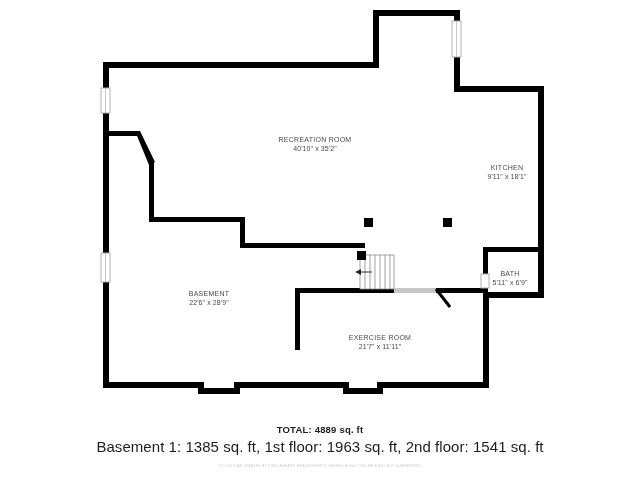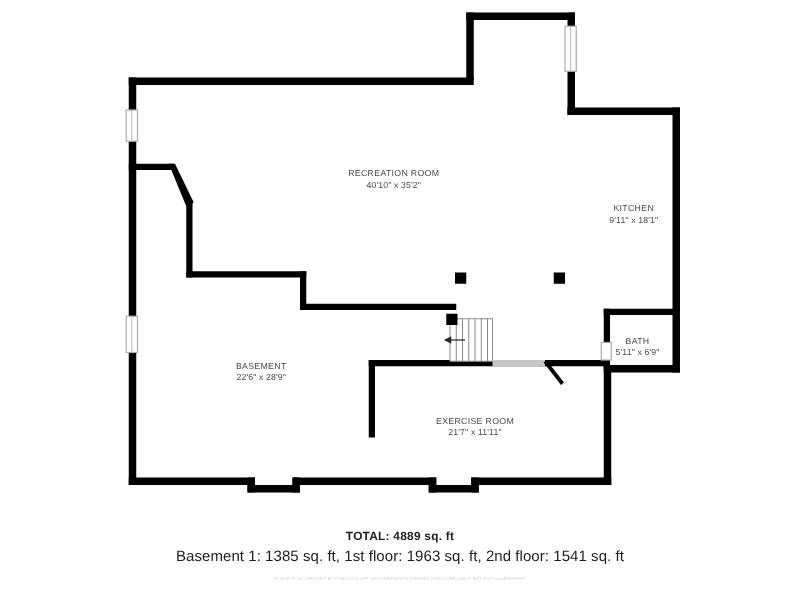--- a/index.html
+++ b/index.html
@@ -57,21 +57,21 @@
   }
   .summary-total {
     display: block;
     font-size: 9.5px;
     font-weight: bold;
     letter-spacing: 0.2px;
     margin-bottom: 3px;
   }
   .summary-line {
     display: block;
-    font-size: 12px;
+    font-size: 15px;
     letter-spacing: 0.05px;
     margin-bottom: 2px;
   }
   .summary-excluded {
     display: block;
     font-size: 8.6px;
     letter-spacing: 0.05px;
   }
   .disclaimer {
     display: block;

